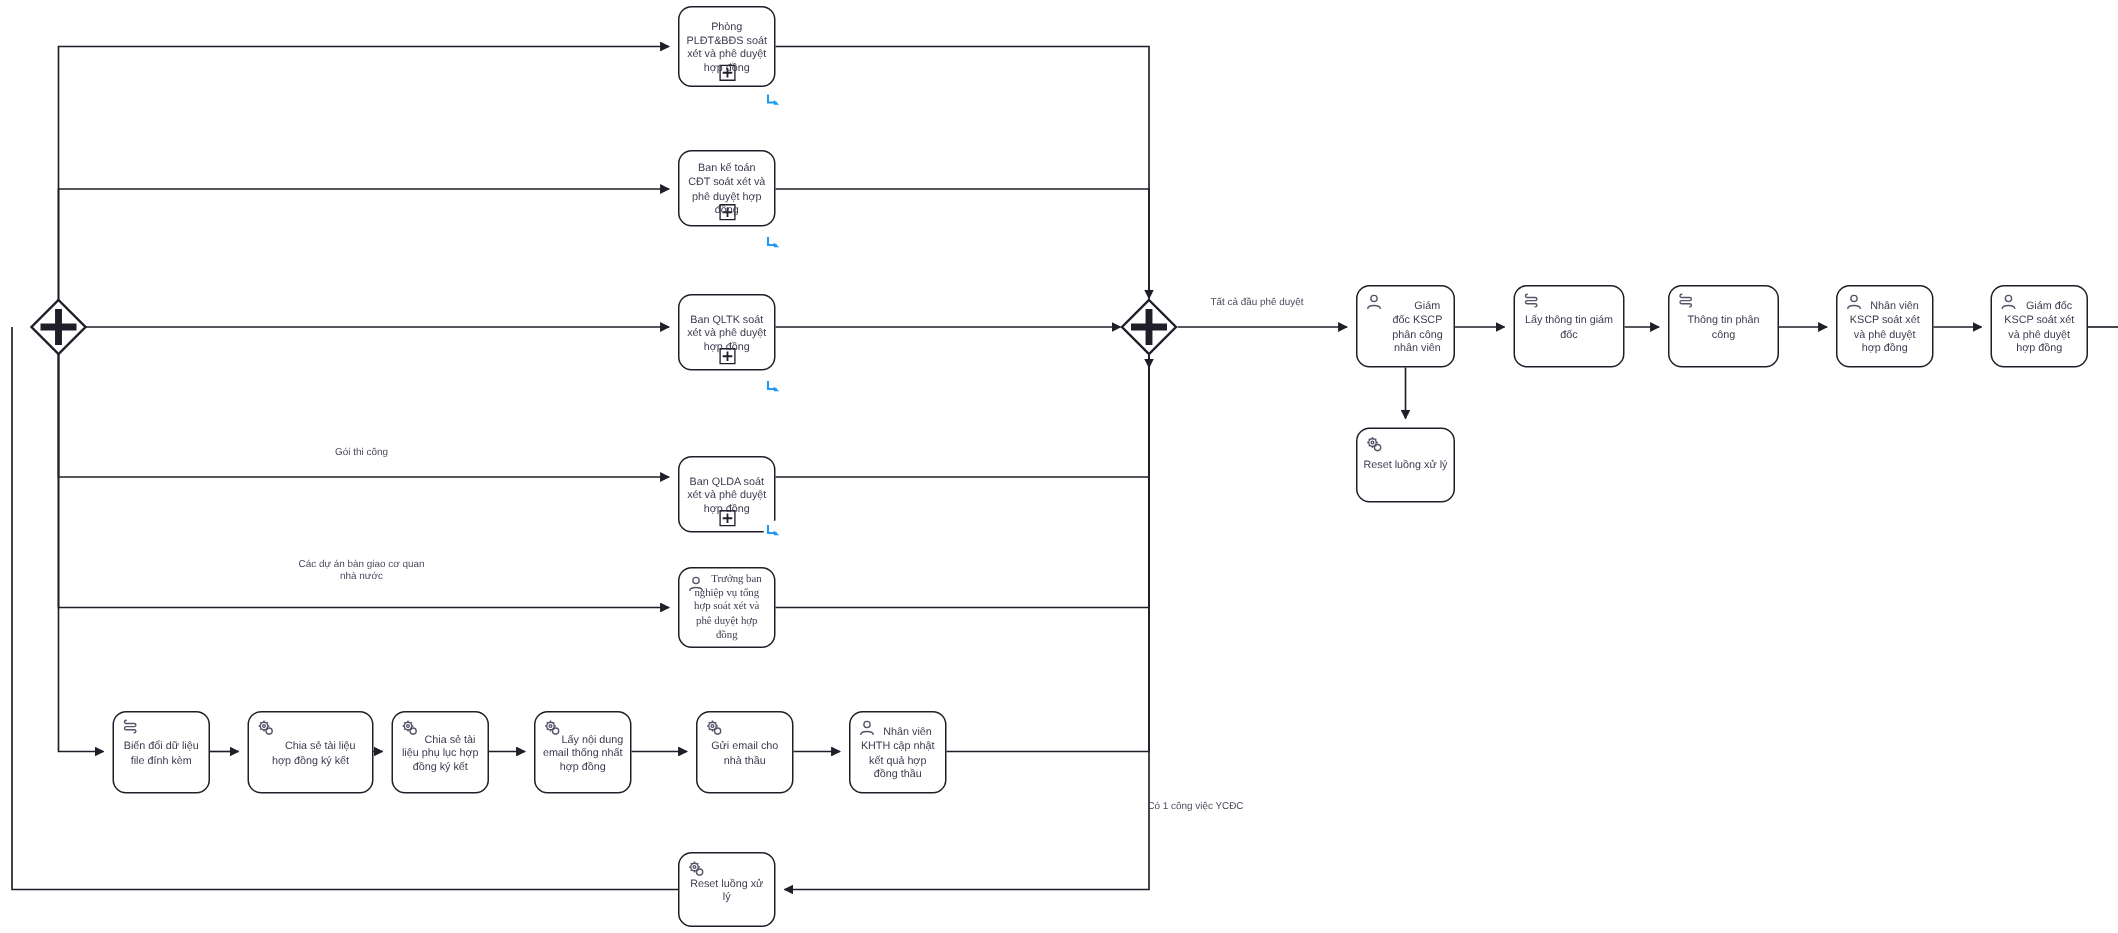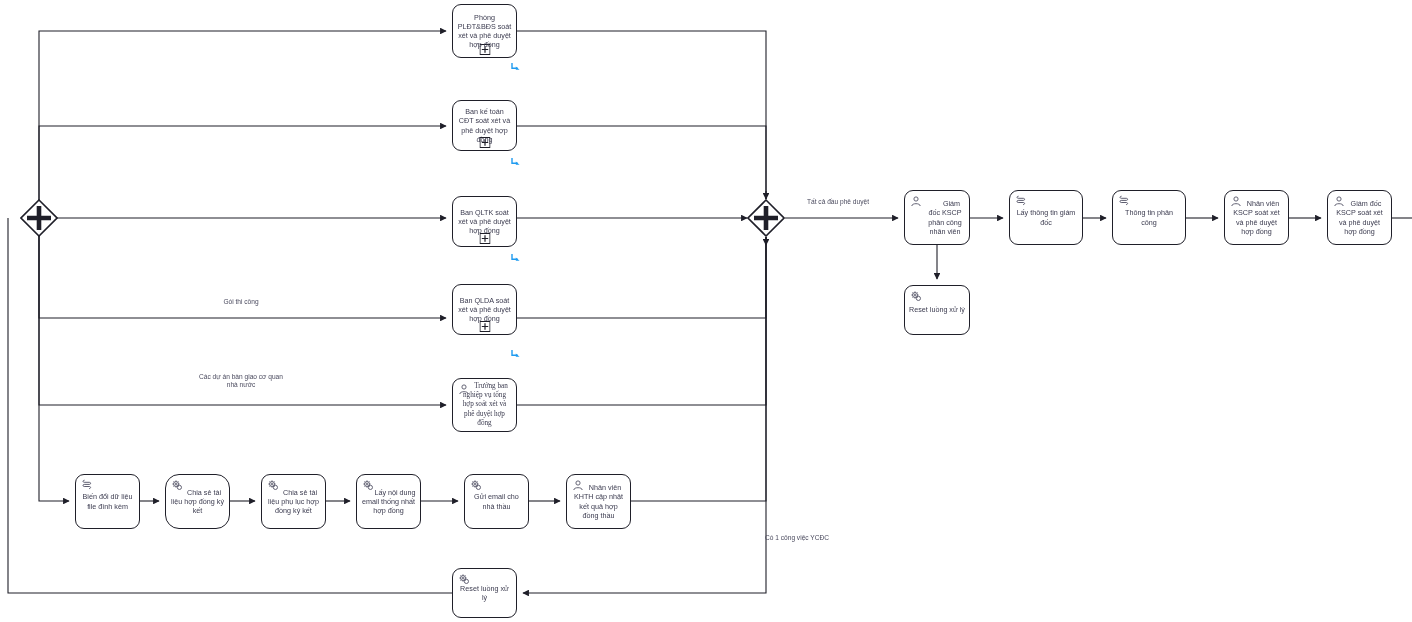--- a/index.html
+++ b/index.html
@@ -180,21 +180,21 @@
     </span>
   </div>
   <span class="blue-arrow" style="left:509px;top:251px;">
     <svg width="13" height="13" viewBox="0 0 13 13" xmlns="http://www.w3.org/2000/svg">
       <rect x="0" y="0" width="13" height="13" fill="#ffffff"></rect>
       <path d="M3 3 L3 8.3 L8.8 8.3" fill="none" stroke="#1e9bf0" stroke-width="1.4"></path>
       <path d="M10.6 9.8 L6.8 6.6 L6.8 9.8 Z" fill="#1e9bf0"></path>
     </svg>
   </span>
 
-  <div class="task" style="left:452px;top:284px;width:65px;height:51px;">
+  <div class="task" style="left:452px;top:304px;width:65px;height:51px;">
     <span class="tlabel">Ban QLDA soát xét và phê duyệt hợp đồng</span>
     <span class="submarker">
       <svg width="11" height="11" viewBox="0 0 11 11" xmlns="http://www.w3.org/2000/svg">
         <rect x="0.5" y="0.5" width="10" height="10" fill="#fff" stroke="#1f1f29" stroke-width="1"></rect>
         <path d="M5.5 2.3 L5.5 8.7 M2.3 5.5 L8.7 5.5" stroke="#1f1f29" stroke-width="1.2"></path>
       </svg>
     </span>
   </div>
   <span class="blue-arrow" style="left:509px;top:347px;">
     <svg width="13" height="13" viewBox="0 0 13 13" xmlns="http://www.w3.org/2000/svg">
@@ -217,21 +217,21 @@
   <div class="task" style="left:75px;top:474px;width:65px;height:55px;">
     <span class="ticon">
       <svg width="12" height="12" viewBox="0 0 12 12" xmlns="http://www.w3.org/2000/svg">
         <path d="M3.2 1.2 C1.6 1.2 1.6 3.3 3.2 3.3 L8.4 3.3 C10 3.3 10 5.4 8.4 5.4
                  L3.2 5.4 C1.6 5.4 1.6 7.5 3.2 7.5 L8.4 7.5 C10 7.5 10 9.6 8.4 9.6" fill="none" stroke="#555568" stroke-width="0.95" stroke-linecap="round"></path>
       </svg>
     </span>
     <span class="tlabel">Biến đổi dữ liệu file đính kèm</span>
   </div>
 
-  <div class="task" style="left:165px;top:474px;width:65px;height:55px;border-radius:14px;">
+  <div class="task" style="left:165px;top:474px;width:84px;height:55px;">
     <span class="ticon">
       <svg width="12" height="12" viewBox="0 0 12 12" xmlns="http://www.w3.org/2000/svg">
         <g fill="none" stroke="#555568" stroke-width="0.9">
           <circle cx="5" cy="5" r="2.5"></circle>
           <circle cx="5" cy="5" r="0.9"></circle>
           <path d="M5 1.4 L5 2.5 M5 7.5 L5 8.6 M1.4 5 L2.5 5 M7.5 5 L8.6 5
                    M2.5 2.5 L3.2 3.2 M6.8 6.8 L7.5 7.5 M7.5 2.5 L6.8 3.2 M3.2 6.8 L2.5 7.5"></path>
           <circle cx="8.4" cy="8.4" r="2.1"></circle>
         </g>
       </svg>

